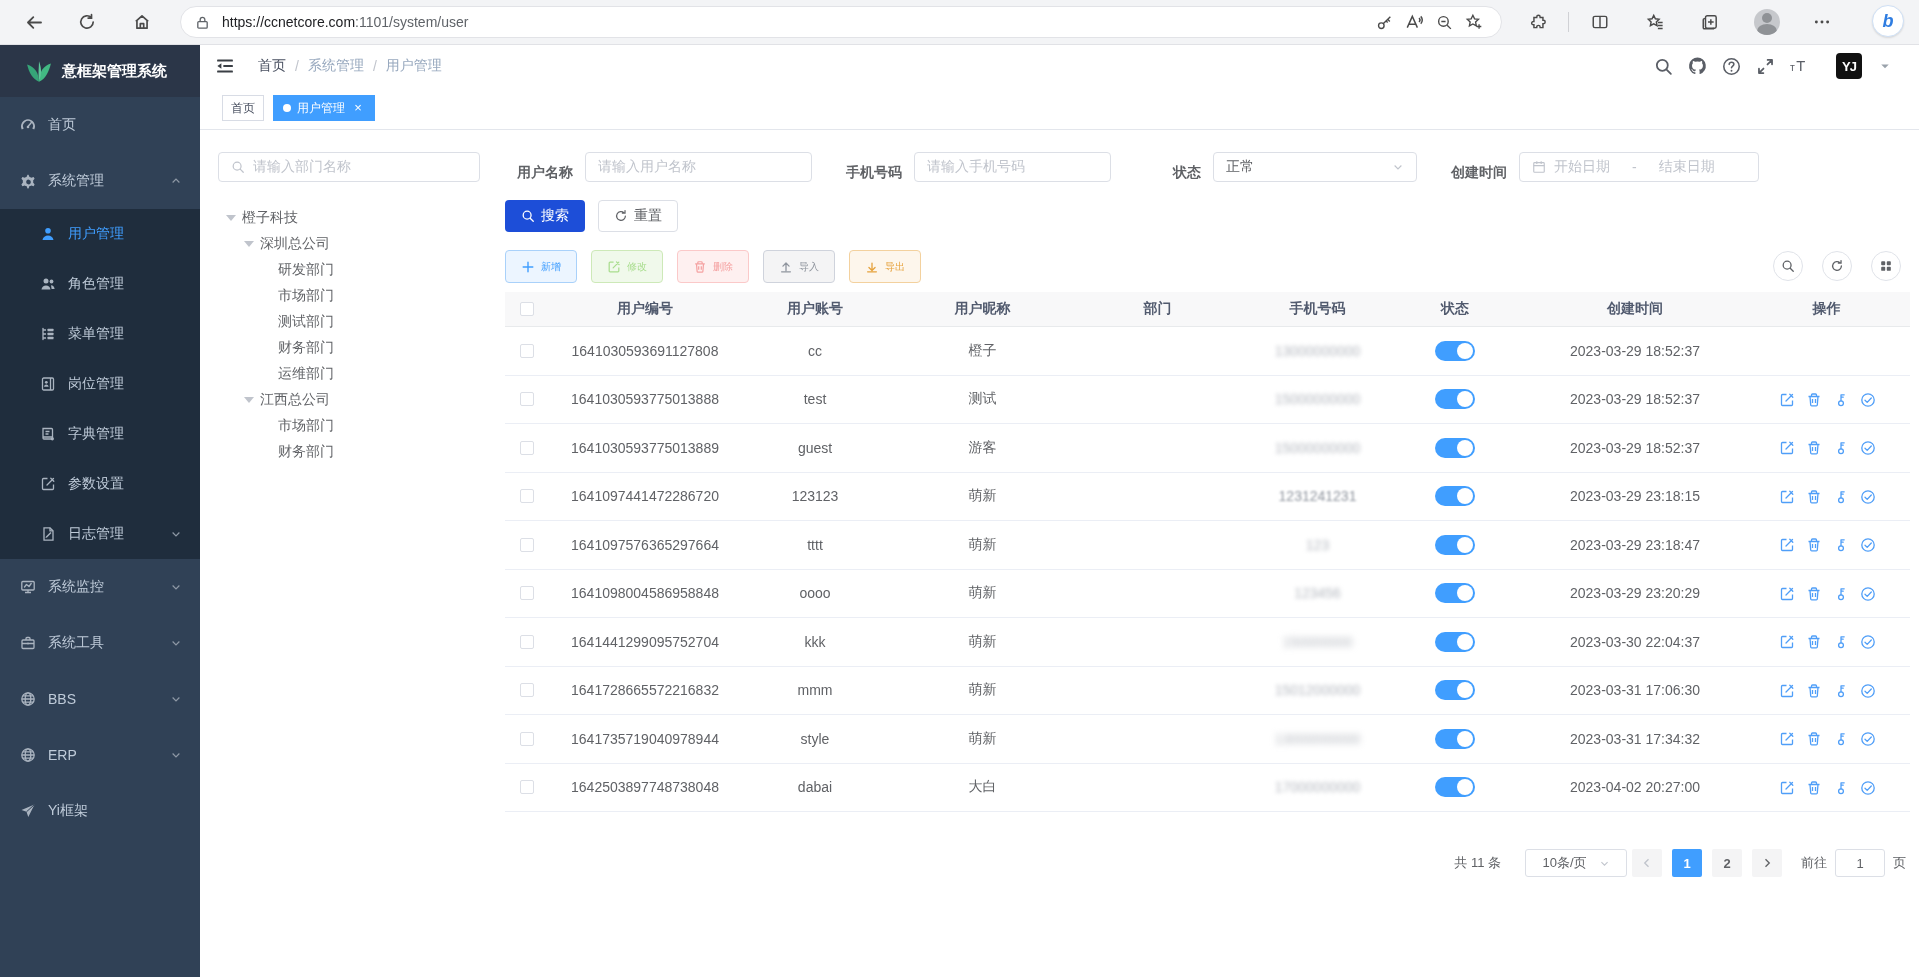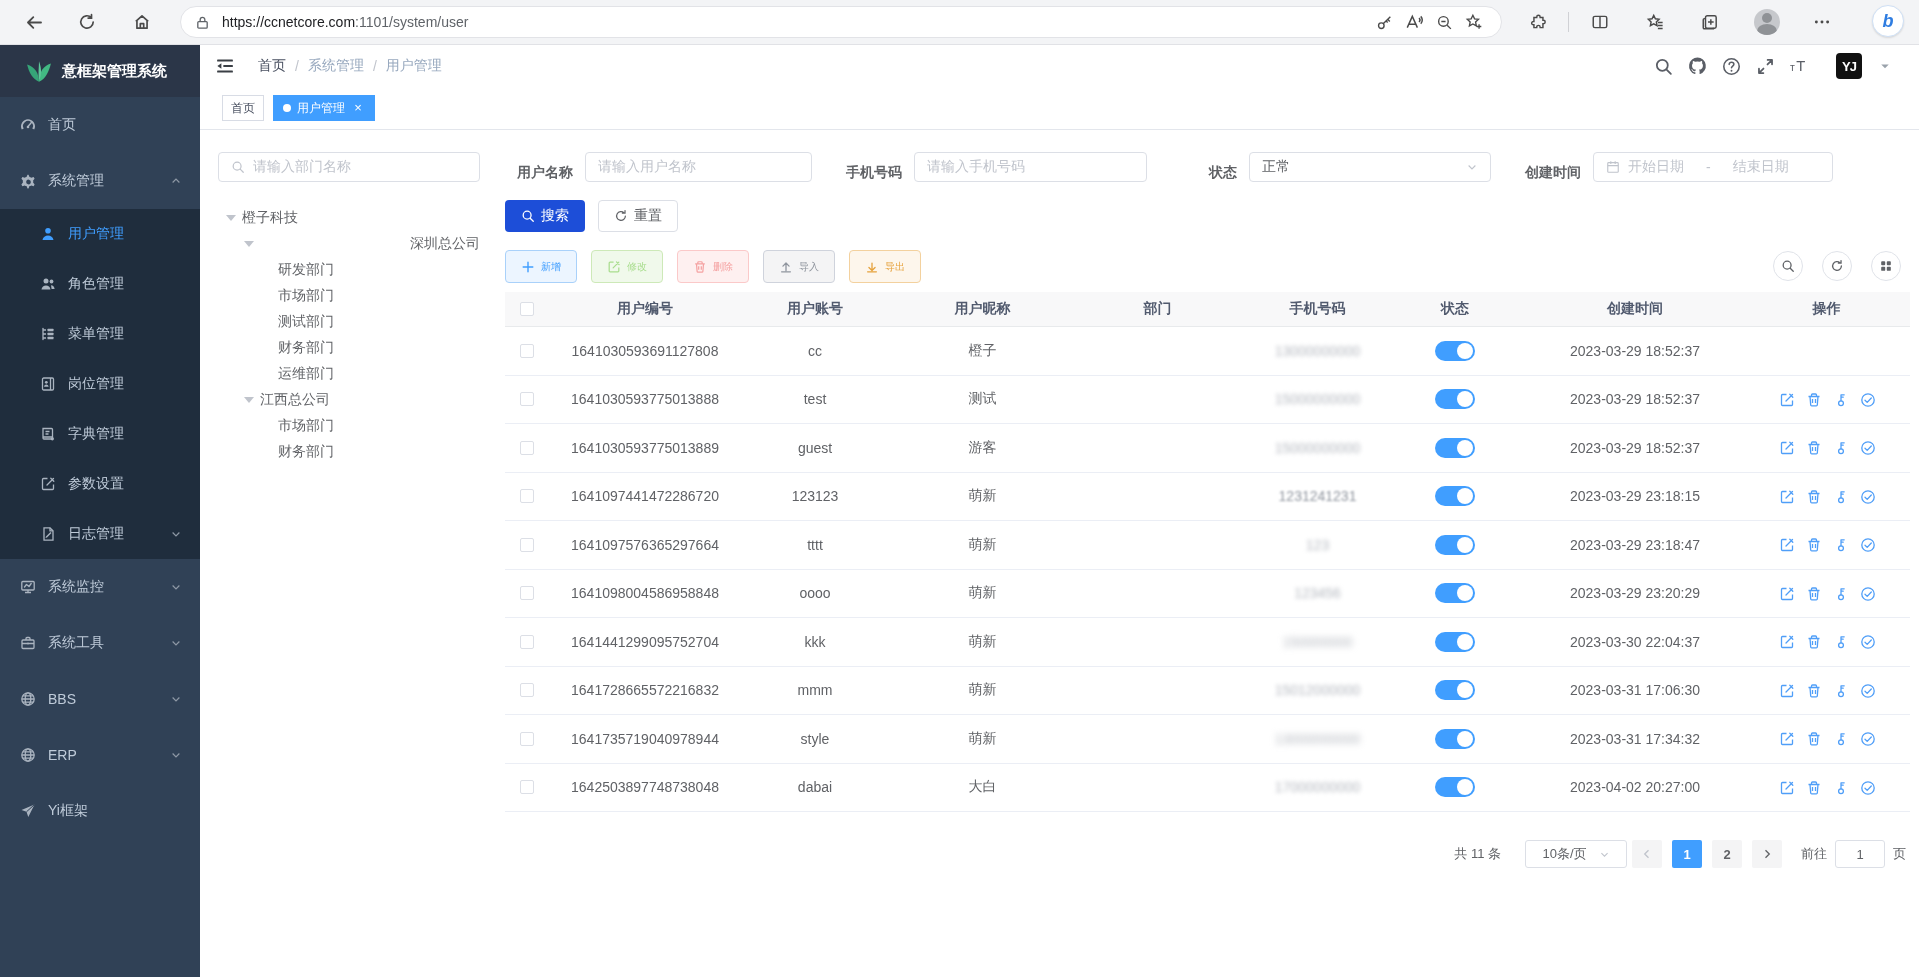--- a/index.html
+++ b/index.html
@@ -93,21 +93,21 @@
 .c0{width:40px;display:flex}
 .c1{width:200px}.c2{width:140px}.c3{width:195px}.c4{width:155px}.c5{width:165px}.c6{width:110px}.c7{width:250px}.c8{width:133px}
 .pblur{color:#b4b8bf;filter:blur(3px)}
 .pblur.light{color:#8f959e;filter:blur(1px)}
 .pblur.mid{filter:blur(2px)}
 .toggle{width:40px;height:20px;border-radius:10px;background:#409eff;position:relative;cursor:pointer}
 .toggle:after{content:"";position:absolute;right:2px;top:2px;width:16px;height:16px;border-radius:50%;background:#fff}
 .ops{display:flex;gap:12px;justify-content:center}
 .op-ic{width:15px;height:15px;color:#4f9ef8;cursor:pointer}
 
-.pager{display:flex;align-items:center;justify-content:flex-end;margin-top:28px;padding-right:4px;font-size:13px;color:#606266}
+.pager{display:flex;align-items:center;justify-content:flex-end;margin-top:37px;padding-right:4px;font-size:13px;color:#606266}
 .pg-total{margin-right:24px}
 .pg-size{width:102px;height:28px;border:1px solid #dcdfe6;border-radius:3px;display:flex;align-items:center;justify-content:center;gap:12px;color:#606266;background:#fff;cursor:pointer}
 .pg-size .chev{color:#c0c4cc}
 .pg-btn{min-width:30px;height:28px;background:#f4f4f5;border-radius:2px;margin:0 5px;display:flex;align-items:center;justify-content:center;color:#606266;cursor:pointer;font-weight:bold}
 .pg-btn.arrow{color:#c0c4cc;font-weight:normal}
 .pg-btn.arrow.on{color:#606266}
 .pg-btn.cur{background:#409eff;color:#fff}
 .pg-goto{margin-left:14px;display:flex;align-items:center;gap:8px;color:#606266}
 .pg-input{width:50px;height:28px;border:1px solid #dcdfe6;border-radius:3px;display:flex;align-items:center;justify-content:center;color:#606266;background:#fff}
 </style>
@@ -461,21 +461,21 @@
               <circle cx="7" cy="7" r="4.5"></circle>
               <path d="M10.5 10.5 14 14" stroke-linecap="round"></path>
             </svg>
           <span>请输入部门名称</span>
         </div>
         <div id="tree">
             <div class="tree-node" style="padding-left: 8px;">
               <span class="caret"></span>
               <span>橙子科技</span>
             </div>
-            <div class="tree-node" style="padding-left: 26px; justify-content: space-between;">
+            <div class="tree-node" style="padding-left: 26px;">
               <span class="caret"></span>
               <span>深圳总公司</span>
             </div>
             <div class="tree-node" style="padding-left: 44px;">
               <span class="caret hidden"></span>
               <span>研发部门</span>
             </div>
             <div class="tree-node" style="padding-left: 44px;">
               <span class="caret hidden"></span>
               <span>市场部门</span>
@@ -510,27 +510,27 @@
       <div class="panel">
         <div class="filter-row">
           <div class="f-item">
             <span class="f-label">用户名称</span>
             <span class="inp" style="width:227px">
                 <span>请输入用户名称</span>
               </span>
           </div>
           <div class="f-item">
             <span class="f-label">手机号码</span>
-            <span class="inp" style="width:233px">
+            <span class="inp" style="width:197px">
                 <span>请输入手机号码</span>
               </span>
           </div>
           <div class="f-item">
             <span class="f-label">状态</span>
-            <span class="inp" style="width:242px">
+            <span class="inp" style="width:204px">
                 <span class="val">正常</span>
                 <span class="chev">
                   <svg width="12" height="12" viewBox="0 0 16 16" fill="none" stroke="currentColor" stroke-width="1.5">
                     <path d="m3.5 6 4.5 4.5L12.5 6"></path>
                   </svg>
                 </span>
               </span>
           </div>
           <div class="f-item" style="margin-right:0">
             <span class="f-label">创建时间</span>

